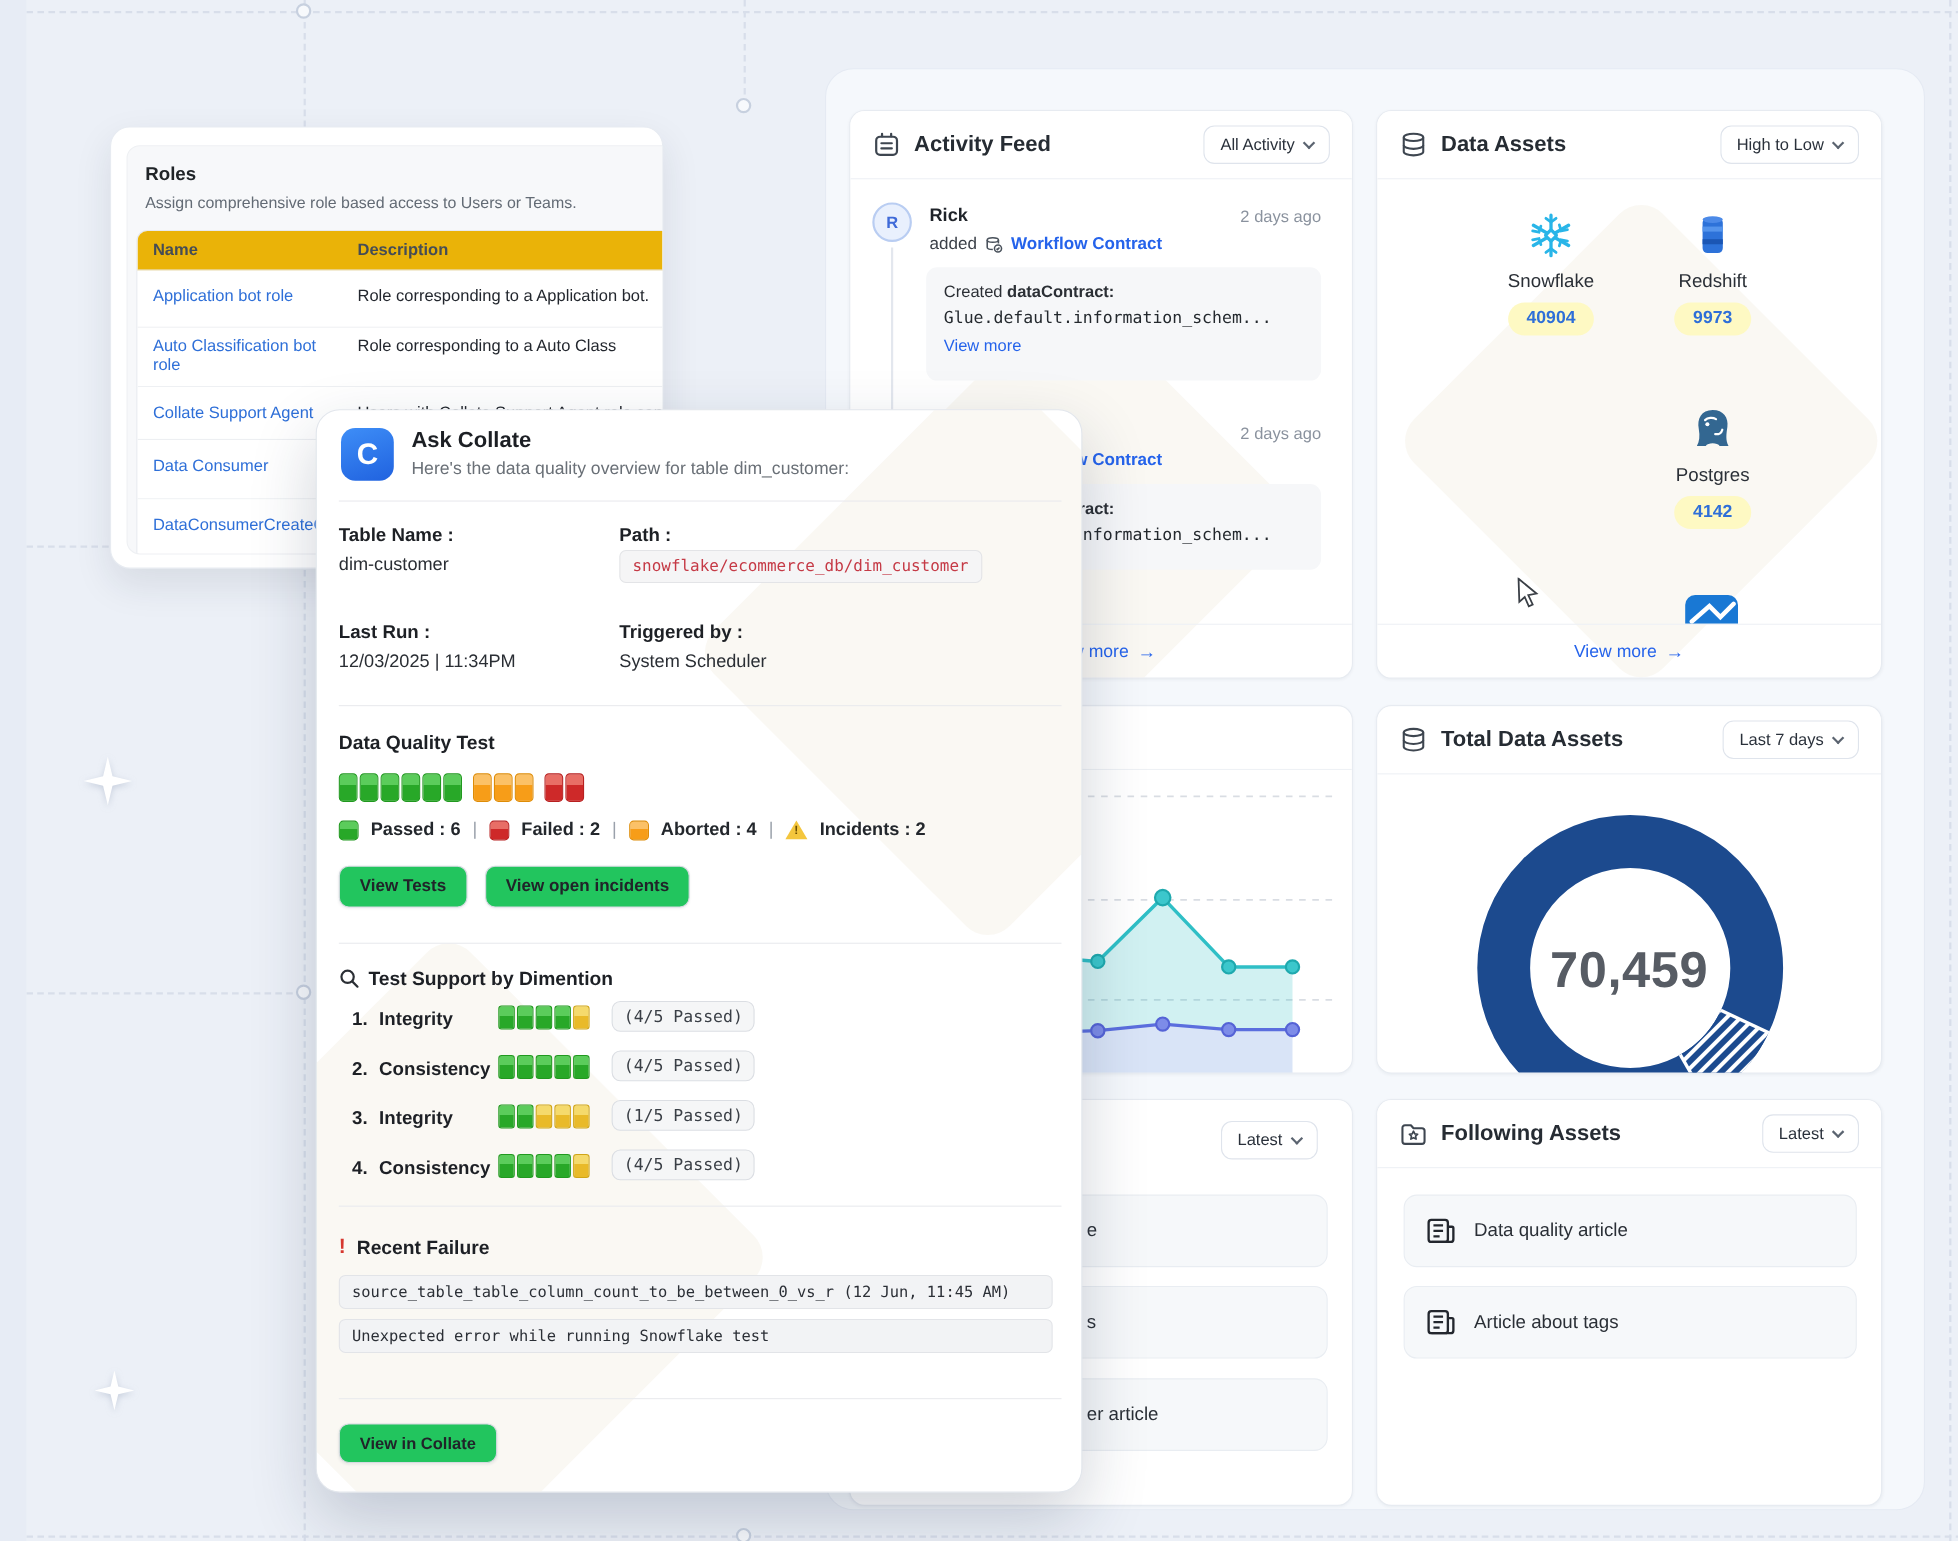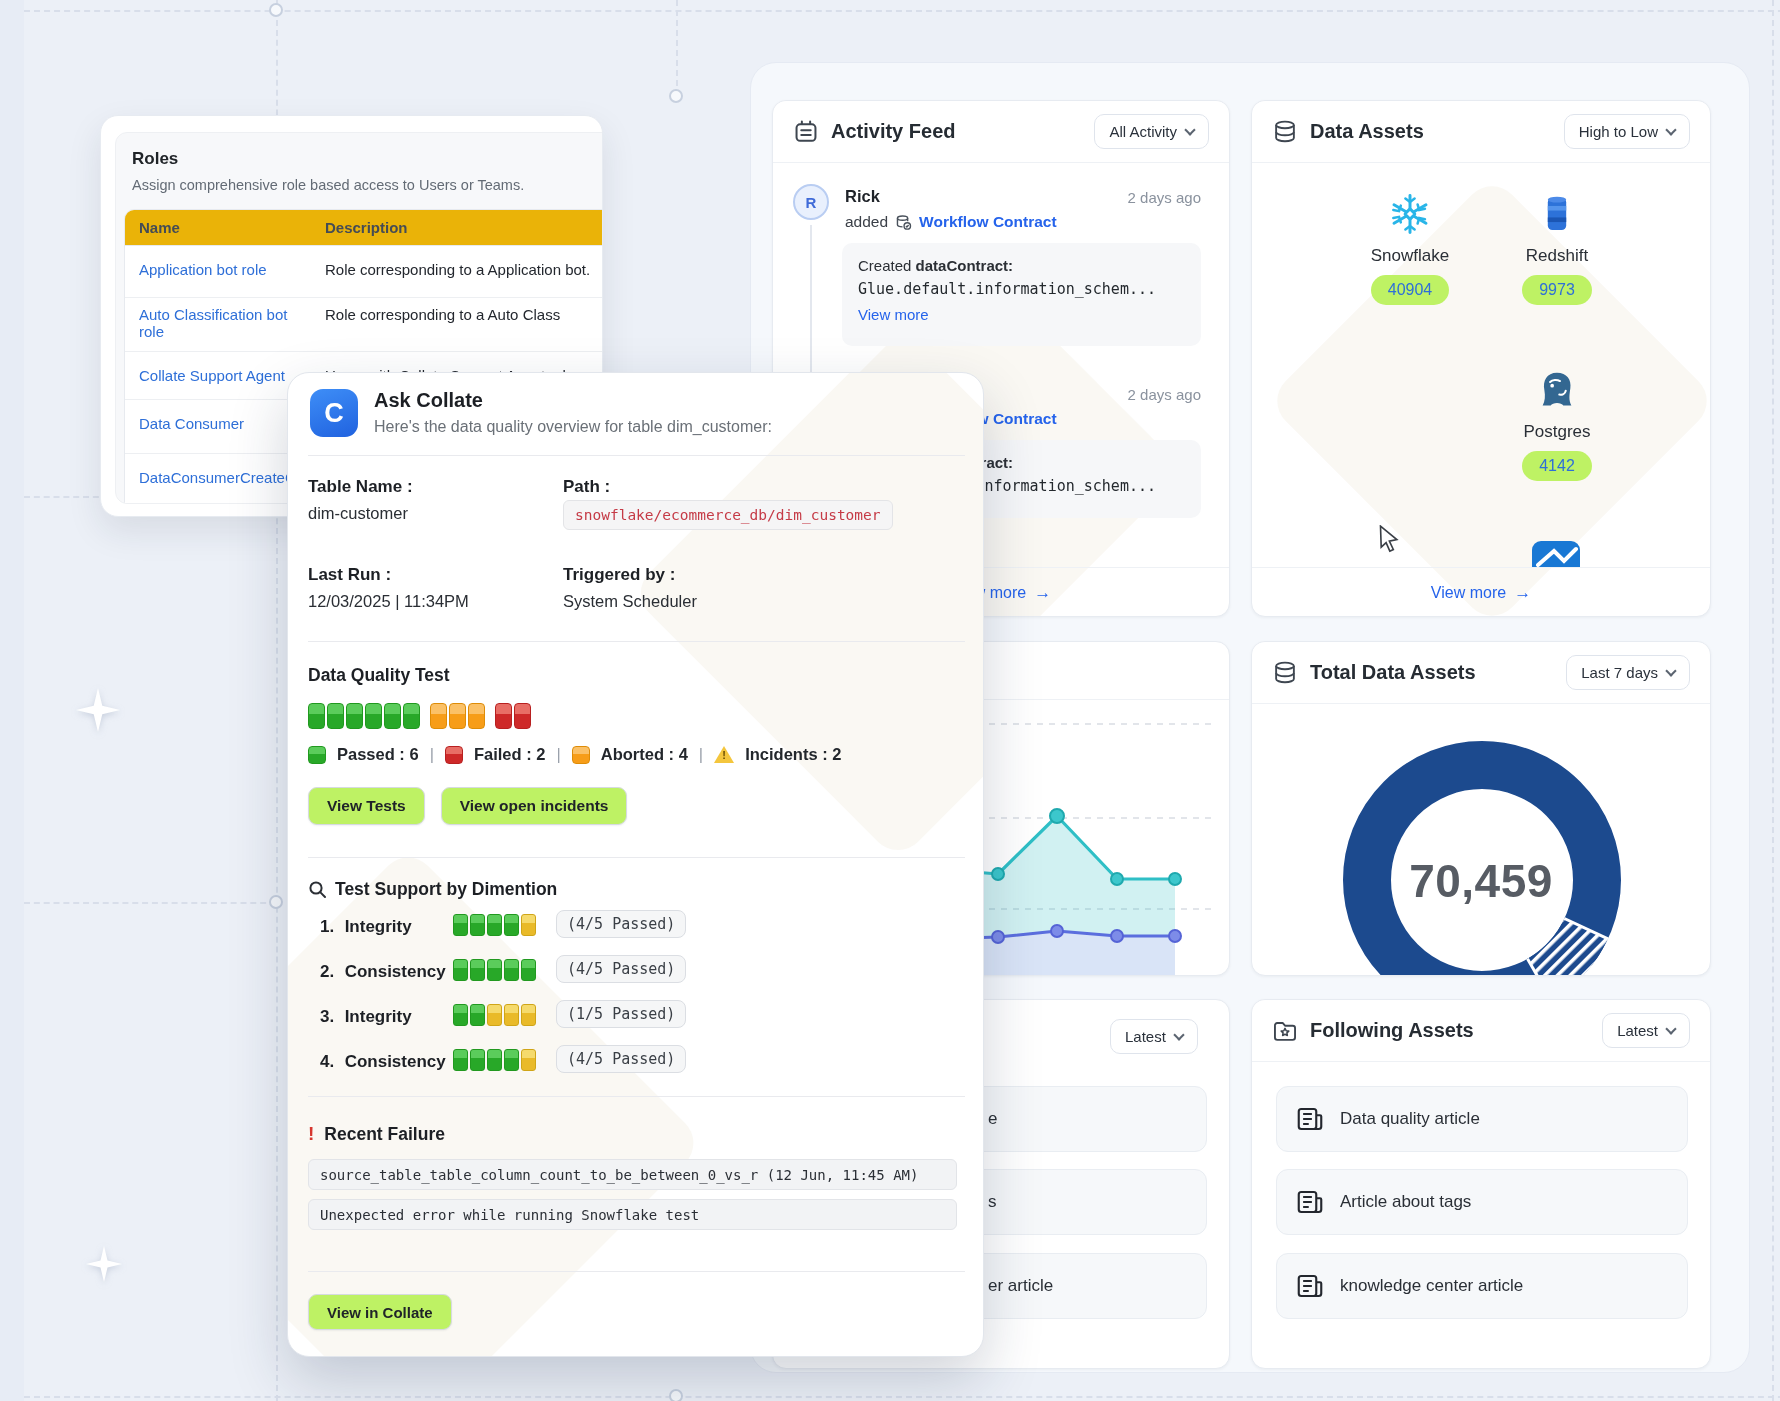--- a/index.html
+++ b/index.html
@@ -38,24 +38,24 @@
   .seg-orange { background:linear-gradient(#fbc167 0 42%, #f79d18 42%); border:1px solid #de8c07; }
   .seg-red    { background:linear-gradient(#e86e66 0 42%, #ce2929 42%); border:1px solid #b82020; }
   .seg-yellow { background:linear-gradient(#f5da6c 0 42%, #e9ba29 42%); border:1px solid #d0a517; }
   .key { width:18px; height:18px; border-radius:4px; display:inline-block; }
   .key-green  { background:linear-gradient(#5bcc5b 0 42%, #28a828 42%); border:1px solid #21991f; }
   .key-orange { background:linear-gradient(#fbc167 0 42%, #f79d18 42%); border:1px solid #de8c07; }
   .key-red    { background:linear-gradient(#e86e66 0 42%, #ce2929 42%); border:1px solid #b82020; }
 
   .mono { font-family:"DejaVu Sans Mono","Liberation Mono",monospace; }
   .btn { display:inline-flex; align-items:center; justify-content:center; padding:0 18px; height:38px;
-         background:#bef264; border:1px solid #d6dae1; border-radius:9px; font-size:15.5px; font-weight:700;
+         background:#22c55e; border:1px solid #d6dae1; border-radius:9px; font-size:15.5px; font-weight:700;
          color:#202429; box-shadow:0 1px 2px rgba(20,30,50,.06); cursor:pointer;text-align:center; }
-  .pill { display:inline-block; padding:6px 17px; border-radius:16px; background:#bef264; color:#2e6fd8;
-          font-size:16px; font-weight:400; }
+  .pill { display:inline-block; padding:6px 17px; border-radius:16px; background:#fef9c3; color:#2e6fd8;
+          font-size:16px; font-weight:700; }
   .chipbox { display:inline-block; padding:4px 10px; background:#f5f6f7; border:1px solid #dbdee3;
              border-radius:8px; font-size:15px; color:#3a3f46; }
 
   
   .roles-table { position:absolute; left:8px; top:76px; width:600px; background:#fff; border:1px solid #e7eaef;
                  border-radius:10px; overflow:hidden; }
   .rt-head { display:flex; background:#eab308; border-bottom:1px solid #e7eaef; }
   .rt-row { display:flex; border-bottom:1px solid #edeff2; background:#fff; }
   .rt-c1 { width:186px; padding:15px 14px; font-size:15px; }
   .rt-c2 { flex:1; padding:15px 14px; font-size:15px; white-space:nowrap; overflow:hidden; }
@@ -350,28 +350,20 @@
       <span class="lbl">Data quality article</span>
     </div>
     <div class="listcard" style="left:24px;top:169px;width:412px;">
       <svg width="30" height="30" viewBox="0 0 24 24" fill="none" stroke="#23272e" stroke-width="1.7">
         <rect x="3" y="4" width="14" height="16" rx="2"></rect>
           <path d="M17 9h3a1 1 0 0 1 1 1v8a2 2 0 0 1-2 2H5"></path>
         <path d="M6.5 8h7 M6.5 12h7 M6.5 16h4.5"></path>
       </svg>
       <span class="lbl">Article about tags</span>
     </div>
-    <div class="listcard" style="left:24px;top:253px;width:412px;">
-      <svg width="30" height="30" viewBox="0 0 24 24" fill="none" stroke="#23272e" stroke-width="1.7">
-        <rect x="3" y="4" width="14" height="16" rx="2"></rect>
-          <path d="M17 9h3a1 1 0 0 1 1 1v8a2 2 0 0 1-2 2H5"></path>
-        <path d="M6.5 8h7 M6.5 12h7 M6.5 16h4.5"></path>
-      </svg>
-      <span class="lbl">knowledge center article</span>
-    </div>
   </section>
 
   <div class="panel" style="left:76px;top:115px;width:503px;height:402px;z-index:5;box-shadow:0 14px 34px rgba(30,40,60,.10);border-radius:18px;">
     <div style="position:absolute;left:14px;top:16px;right:-60px;bottom:12px;background:#f7f8fa;border:1px solid #eef0f3;border-radius:12px;overflow:hidden;padding:16px;">
       <div style="font-size:17px;font-weight:700;color:#202428;">Roles</div>
       <div style="font-size:14.5px;color:#636b75;margin-top:8px;">Assign comprehensive role based access to Users or Teams.</div>
       <div class="roles-table">
         <div class="rt-head">
           <div class="rt-c1">Name</div>
           <div class="rt-c2">Description</div>

